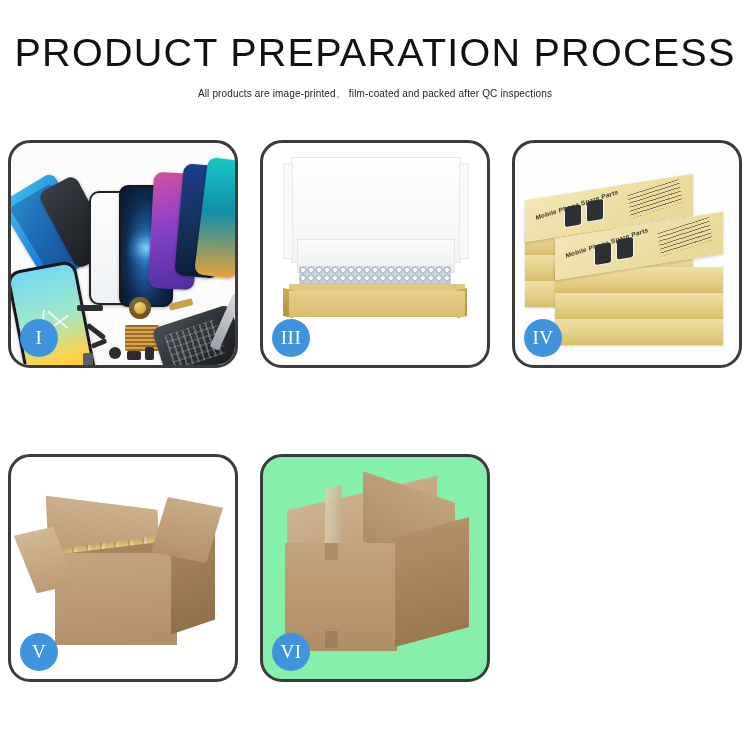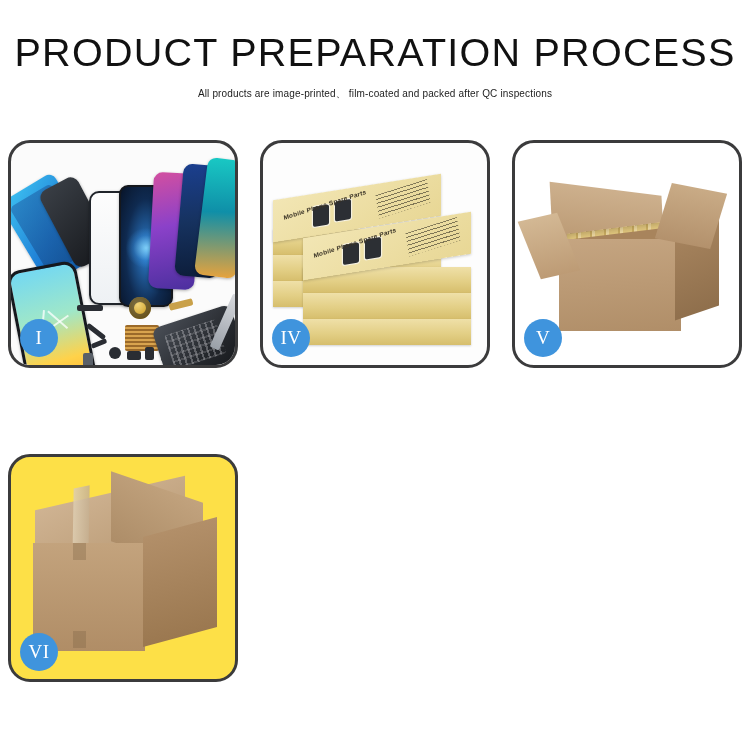--- a/index.html
+++ b/index.html
@@ -326,21 +326,21 @@
   }
   .c5-contents{
     position:absolute; left:52px; top:84px; width:112px; height:44px;
     background:
       repeating-linear-gradient(92deg, #e2c87f 0 9px, #cbae62 9px 11px, #f0dca4 11px 14px);
     transform: skewY(-7deg);
     box-shadow: inset 0 2px 6px rgba(70,50,20,.28);
   }
 
   
-  .p6 { background:#fde047; }
+  .p6 { background:#86efac; }
   .c6-top{
     position:absolute; left:24px; top:36px; width:150px; height:62px;
     background: linear-gradient(165deg,#cfb392 0%,#bb9c77 100%);
     transform: skewY(-13deg);
   }
   .c6-top2{
     position:absolute; left:100px; top:30px; width:92px; height:70px;
     background: linear-gradient(195deg,#c2a37e 0%,#ad8d68 100%);
     transform: skewY(19deg);
   }
@@ -401,20 +401,32 @@
         <div class="chip" style="left:6px;top:58px;width:10px;height:14px;background:#5a6068;"></div>
         <div class="chip" style="left:84px;top:58px;width:12px;height:8px;"></div>
       </div>
       <div class="ph ph-board"></div>
       <div class="tool"></div>
     </div>
     <div class="badge">I</div>
   </div>
 
 
+  <div class="panel p3">
+    <div class="scene">
+      <div class="lid3"></div>
+      <div class="foam3"></div>
+      <div class="bub3"></div>
+      <div class="tray3-top"></div>
+      <div class="tray3-left"></div>
+      <div class="tray3-right"></div>
+      <div class="tray3-front"></div>
+    </div>
+    <div class="badge">III</div>
+  </div>
 
   <div class="panel p4">
     <div class="scene">
       <div class="stack">
 
         <div class="sbox" style="left:0px;  top:68px;"></div>
         <div class="sbox" style="left:0px;  top:94px;"></div>
         <div class="sbox" style="left:0px;  top:120px;"></div>
 
         <div class="sbox" style="left:30px; top:106px;"></div>

